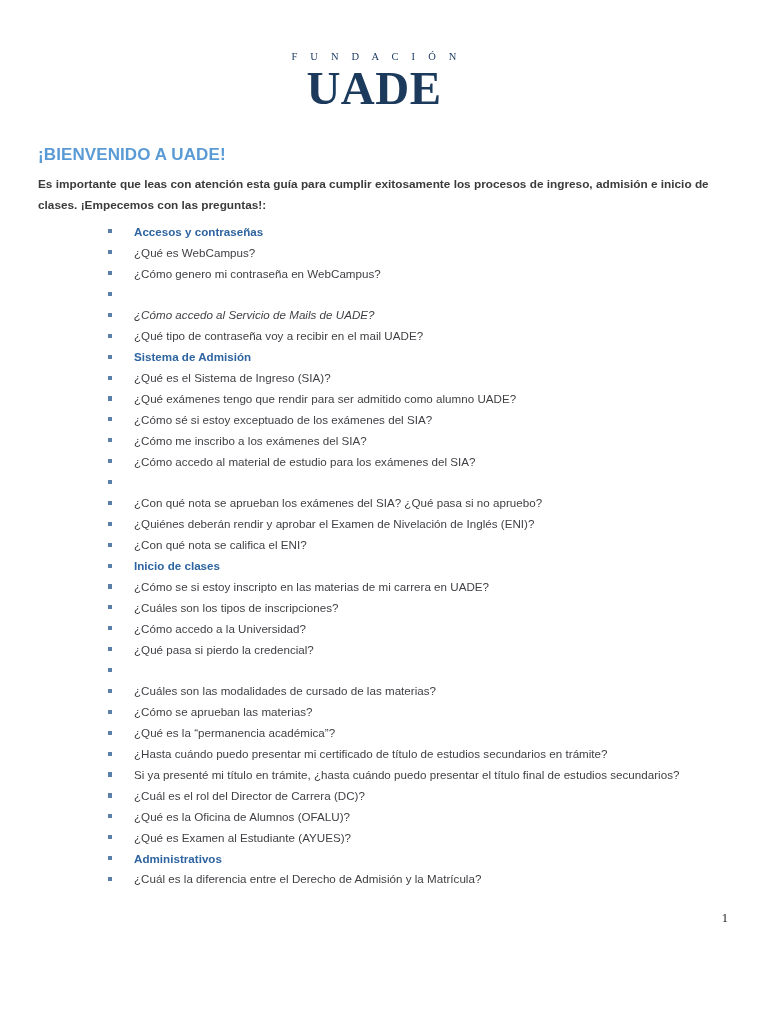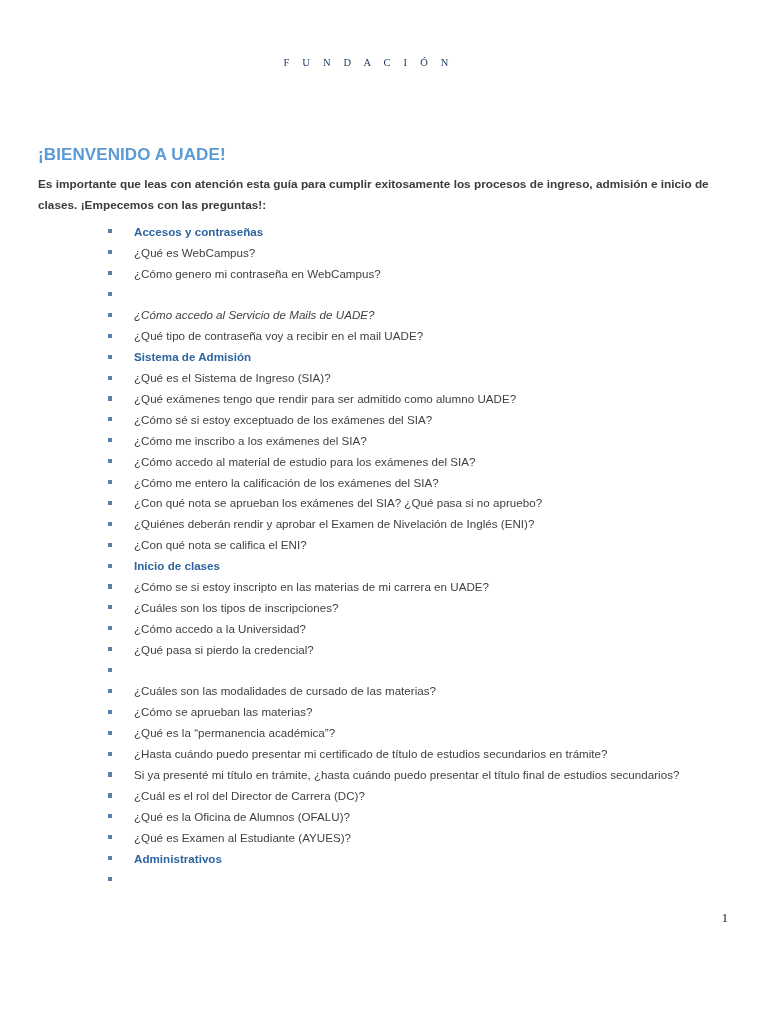--- a/index.html
+++ b/index.html
@@ -18,21 +18,21 @@
     height: 1024px;
     background: #ffffff;
     overflow: hidden;
     box-sizing: border-box;
   }
 
   
   .logo-block {
     position: absolute;
     top: 52px;
-    left: 4px;
+    left: 12px;
     width: 724px;
     text-align: center;
   }
   .logo-inner {
     display: inline-block;
     text-align: center;
     line-height: 1;
   }
   .logo-fundacion {
     font-family: "Liberation Serif", serif;
@@ -127,20 +127,21 @@
   }
 </style>
 </head>
 <body>
 
 <div class="page">
 
   <div class="logo-block">
     <div class="logo-inner">
       <span class="logo-fundacion">F U N D A C I Ó N</span>
+      <span class="logo-uade" style="color: rgb(27, 58, 92);">UADE</span>
     </div>
   </div>
 
   <div class="content">
 
     <p class="welcome-heading" style="color: rgb(91, 155, 213);">¡BIENVENIDO A UADE!</p>
 
     <p class="intro-paragraph">Es importante que leas con atención esta guía para cumplir exitosamente los procesos de ingreso, admisión e inicio de clases.  ¡Empecemos con las preguntas!:</p>
 
     <ul class="faq-list" id="faq-list">
@@ -149,39 +150,39 @@
         <li class="question"><span class="bullet" style="background: rgb(90, 127, 168);"></span><span class="item-text" style="color: rgb(63, 63, 68);">¿Cómo genero mi contraseña en WebCampus?</span></li>
         <li class="question"><span class="bullet" style="background: rgb(90, 127, 168);"></span></li>
         <li class="question"><span class="bullet" style="background: rgb(90, 127, 168);"></span><span class="item-text" style="color: rgb(63, 63, 68); font-style: italic;">¿Cómo accedo al Servicio de Mails de UADE?</span></li>
         <li class="question"><span class="bullet" style="background: rgb(90, 127, 168);"></span><span class="item-text" style="color: rgb(63, 63, 68);">¿Qué tipo de contraseña voy a recibir en el mail UADE?</span></li>
         <li class="section"><span class="bullet" style="background: rgb(90, 127, 168);"></span><span class="item-text" style="color: rgb(46, 100, 160);">Sistema de Admisión</span></li>
         <li class="question"><span class="bullet" style="background: rgb(90, 127, 168);"></span><span class="item-text" style="color: rgb(63, 63, 68);">¿Qué es el Sistema de Ingreso (SIA)?</span></li>
         <li class="question"><span class="bullet" style="background: rgb(90, 127, 168);"></span><span class="item-text" style="color: rgb(63, 63, 68);">¿Qué exámenes tengo que rendir para ser admitido como alumno UADE?</span></li>
         <li class="question"><span class="bullet" style="background: rgb(90, 127, 168);"></span><span class="item-text" style="color: rgb(63, 63, 68);">¿Cómo sé si estoy exceptuado de los exámenes del SIA?</span></li>
         <li class="question"><span class="bullet" style="background: rgb(90, 127, 168);"></span><span class="item-text" style="color: rgb(63, 63, 68);">¿Cómo me inscribo a los exámenes del SIA?</span></li>
         <li class="question"><span class="bullet" style="background: rgb(90, 127, 168);"></span><span class="item-text" style="color: rgb(63, 63, 68);">¿Cómo accedo al material de estudio para los exámenes del SIA?</span></li>
-        <li class="question"><span class="bullet" style="background: rgb(90, 127, 168);"></span><span class="item-text" style="color: rgb(63, 63, 68);">¿Cómo me entero la calificación de los exámenes del SIA?</span></li>
+        <li class="question"><span class="bullet" style="background: rgb(90, 127, 168);"></span></li>
         <li class="question"><span class="bullet" style="background: rgb(90, 127, 168);"></span><span class="item-text" style="color: rgb(63, 63, 68);">¿Con qué nota se aprueban los exámenes del SIA? ¿Qué pasa si no apruebo?</span></li>
         <li class="question"><span class="bullet" style="background: rgb(90, 127, 168);"></span><span class="item-text" style="color: rgb(63, 63, 68);">¿Quiénes deberán rendir y aprobar el Examen de Nivelación de Inglés (ENI)?</span></li>
         <li class="question"><span class="bullet" style="background: rgb(90, 127, 168);"></span><span class="item-text" style="color: rgb(63, 63, 68);">¿Con qué nota se califica el ENI?</span></li>
         <li class="section"><span class="bullet" style="background: rgb(90, 127, 168);"></span><span class="item-text" style="color: rgb(46, 100, 160);">Inicio de clases</span></li>
         <li class="question"><span class="bullet" style="background: rgb(90, 127, 168);"></span><span class="item-text" style="color: rgb(63, 63, 68);">¿Cómo se si estoy inscripto en las materias de mi carrera en UADE?</span></li>
         <li class="question"><span class="bullet" style="background: rgb(90, 127, 168);"></span><span class="item-text" style="color: rgb(63, 63, 68);">¿Cuáles son los tipos de inscripciones?</span></li>
         <li class="question"><span class="bullet" style="background: rgb(90, 127, 168);"></span><span class="item-text" style="color: rgb(63, 63, 68);">¿Cómo accedo a la Universidad?</span></li>
         <li class="question"><span class="bullet" style="background: rgb(90, 127, 168);"></span><span class="item-text" style="color: rgb(63, 63, 68);">¿Qué pasa si pierdo la credencial?</span></li>
         <li class="question"><span class="bullet" style="background: rgb(90, 127, 168);"></span></li>
         <li class="question"><span class="bullet" style="background: rgb(90, 127, 168);"></span><span class="item-text" style="color: rgb(63, 63, 68);">¿Cuáles son las modalidades de cursado de las materias?</span></li>
         <li class="question"><span class="bullet" style="background: rgb(90, 127, 168);"></span><span class="item-text" style="color: rgb(63, 63, 68);">¿Cómo se aprueban las materias?</span></li>
         <li class="question"><span class="bullet" style="background: rgb(90, 127, 168);"></span><span class="item-text" style="color: rgb(63, 63, 68);">¿Qué es la “permanencia académica”?</span></li>
         <li class="question"><span class="bullet" style="background: rgb(90, 127, 168);"></span><span class="item-text" style="color: rgb(63, 63, 68);">¿Hasta cuándo puedo presentar mi certificado de título de estudios secundarios en trámite?</span></li>
         <li class="question"><span class="bullet" style="background: rgb(90, 127, 168);"></span><span class="item-text" style="color: rgb(63, 63, 68);">Si ya presenté mi título en trámite, ¿hasta cuándo puedo presentar el título final de estudios secundarios?</span></li>
         <li class="question"><span class="bullet" style="background: rgb(90, 127, 168);"></span><span class="item-text" style="color: rgb(63, 63, 68);">¿Cuál es el rol del Director de Carrera (DC)?</span></li>
         <li class="question"><span class="bullet" style="background: rgb(90, 127, 168);"></span><span class="item-text" style="color: rgb(63, 63, 68);">¿Qué es la Oficina de Alumnos (OFALU)?</span></li>
         <li class="question"><span class="bullet" style="background: rgb(90, 127, 168);"></span><span class="item-text" style="color: rgb(63, 63, 68);">¿Qué es Examen al Estudiante (AYUES)?</span></li>
         <li class="section"><span class="bullet" style="background: rgb(90, 127, 168);"></span><span class="item-text" style="color: rgb(46, 100, 160);">Administrativos</span></li>
-        <li class="question"><span class="bullet" style="background: rgb(90, 127, 168);"></span></li>
+        <li class="question"><span class="bullet" style="background: rgb(90, 127, 168);"></span><span class="item-text" style="color: rgb(63, 63, 68);">¿Cuál es la diferencia entre el Derecho de Admisión y la Matrícula?</span></li>
       </ul>
 
   </div>
 
   <div class="page-number">1</div>
 
 </div>
 
 </body></html>

